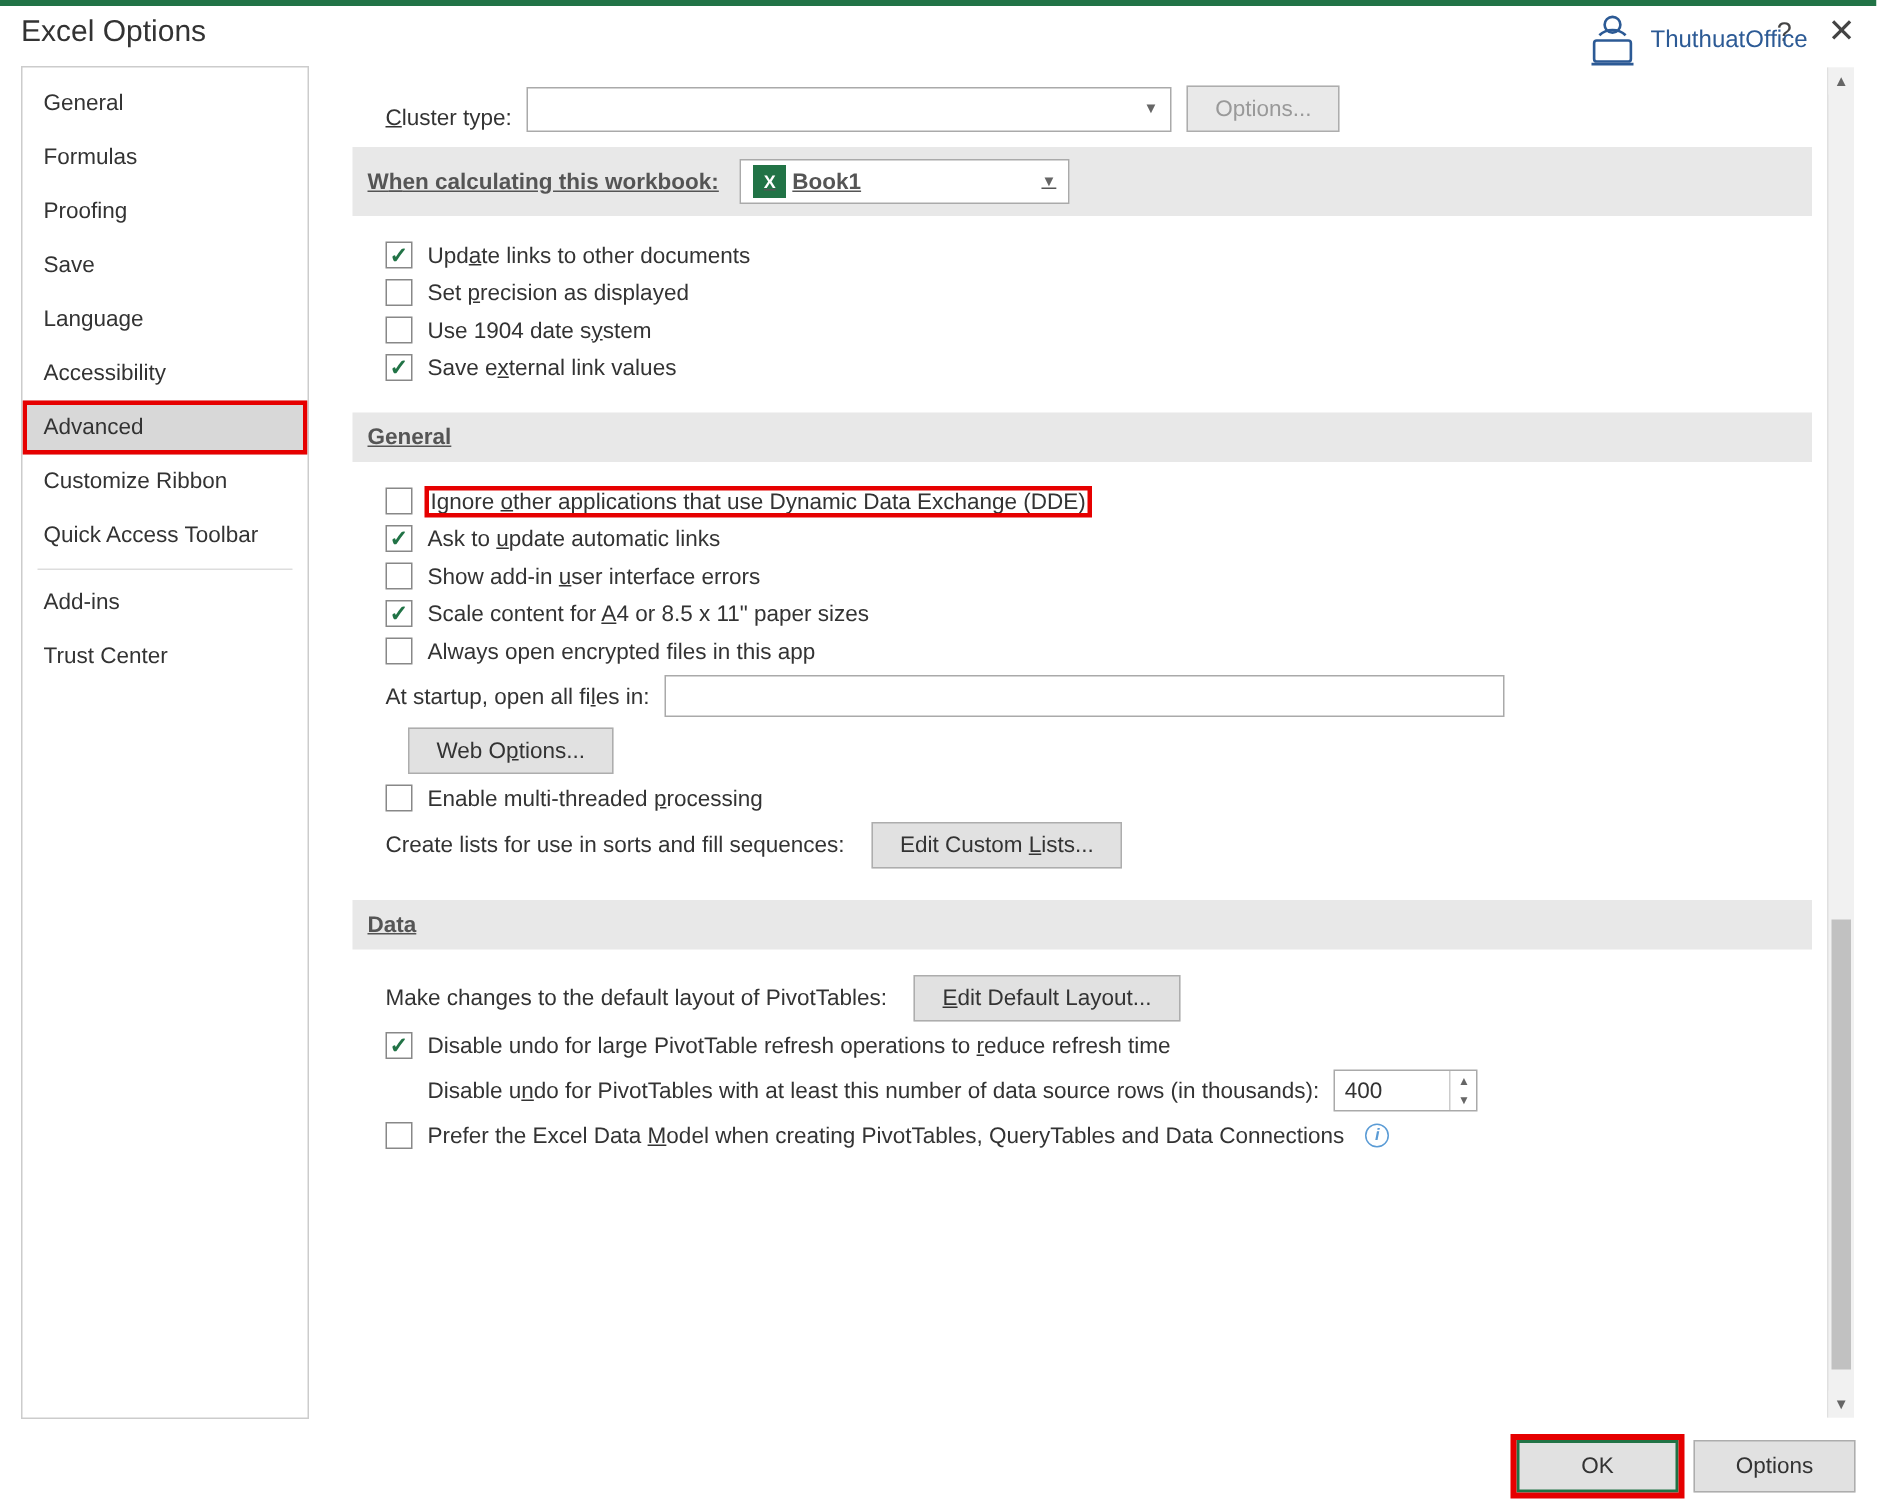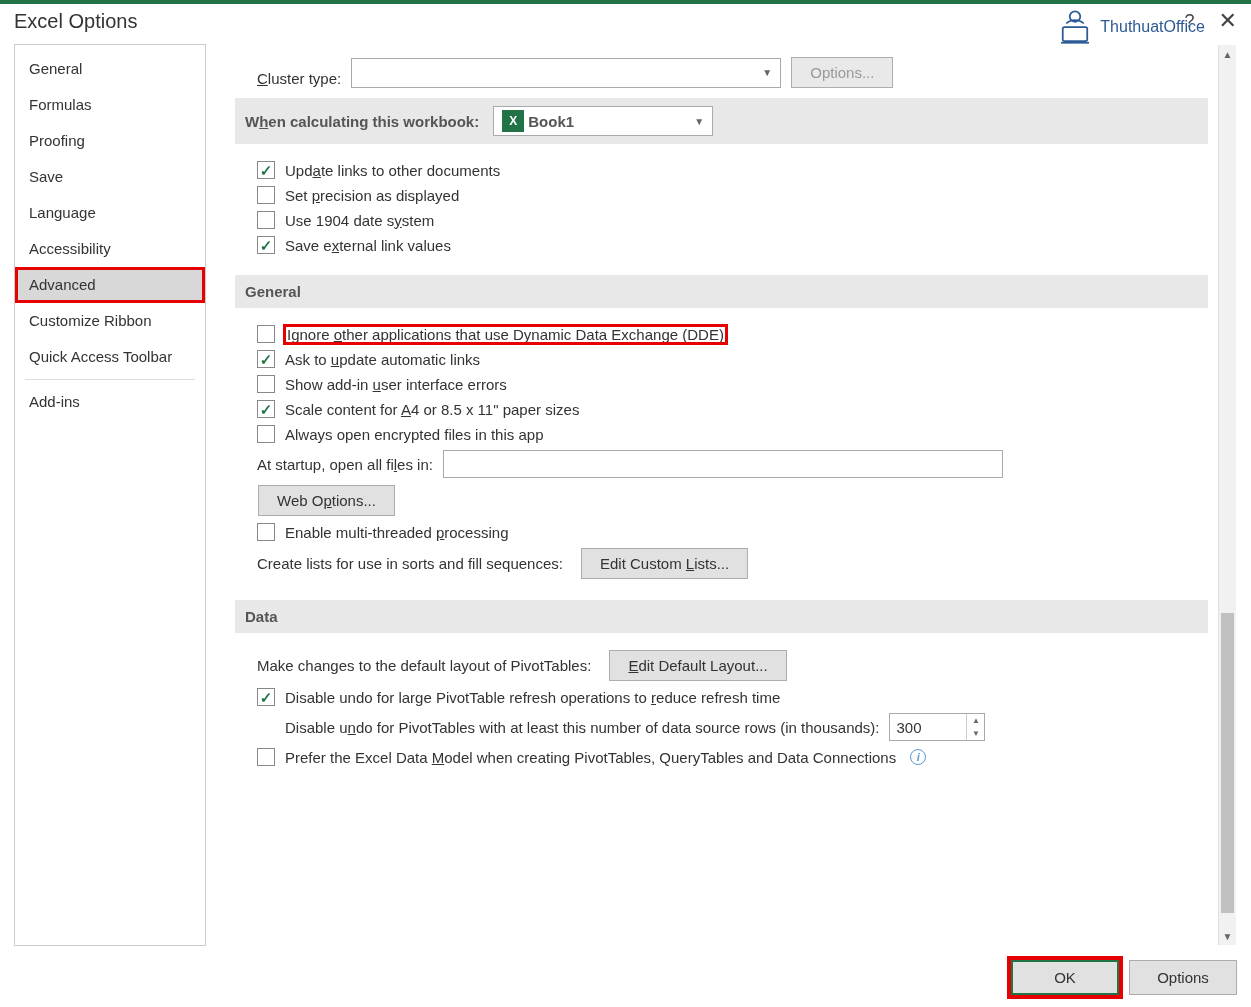--- a/index.html
+++ b/index.html
@@ -146,20 +146,21 @@
   .section-header {
     background: #e8e8e8;
     padding: 8px 10px;
     font-weight: bold;
     color: #555;
     font-size: 15px;
     display: flex;
     align-items: center;
     gap: 14px;
     margin-top: 10px;
+    text-decoration: underline;
   }
   .section-body { padding: 10px 0 4px 22px; }
   .check-row {
     display: flex;
     align-items: center;
     gap: 10px;
     margin: 7px 0;
     font-size: 15px;
     color: #333;
   }
@@ -260,20 +261,21 @@
       <div class="nav-item"><span>Formulas</span></div>
       <div class="nav-item"><span>Proofing</span></div>
       <div class="nav-item"><span>Save</span></div>
       <div class="nav-item"><span>Language</span></div>
       <div class="nav-item"><span>Accessibility</span></div>
       <div class="nav-item selected"><span>Advanced</span></div>
       <div class="nav-item"><span>Customize Ribbon</span></div>
       <div class="nav-item"><span>Quick Access Toolbar</span></div>
       <div class="nav-sep"></div>
       <div class="nav-item"><span>Add-ins</span></div>
+      <div class="nav-item"><span>Trust Center</span></div>
     </div>
 
     <div class="main-wrap">
       <div class="main">
 
         <div class="row" style="margin-left:22px;">
           <span class="label"><span class="u">C</span>luster type:</span>
           <div class="dropdown" style="width:430px;">
             <span></span>
             <span class="caret">▼</span>
@@ -327,21 +329,21 @@
               <span>Scale content for <span class="u">A</span>4 or 8.5 x 11" paper sizes</span>
             </div>
           <div class="check-row">
               <span class="checkbox"></span>
               <span>Always open encrypted files in this app</span>
             </div>
           <div class="check-row" style="margin-left:0;">
             <span>At startup, open all fi<span class="u">l</span>es in:</span>
             <input class="textfield" style="width: 560px;" value="">
           </div>
-          <div class="check-row" style="margin-left:1px;">
+          <div class="check-row" style="margin-left:15px;">
             <button class="btn">Web O<span class="u">p</span>tions...</button>
           </div>
           <div class="check-row">
               <span class="checkbox"></span>
               <span>Enable multi-threaded <span class="u">p</span>rocessing</span>
             </div>
           <div class="check-row" style="margin-left:0;gap:18px;">
             <span>Create lists for use in sorts and fill sequences:</span>
             <button class="btn">Edit Custom <span class="u">L</span>ists...</button>
           </div>
@@ -353,21 +355,21 @@
             <span>Make changes to the default layout of PivotTables:</span>
             <button class="btn"><span class="u">E</span>dit Default Layout...</button>
           </div>
           <div class="check-row">
               <span class="checkbox checked"></span>
               <span>Disable undo for large PivotTable refresh operations to <span class="u">r</span>educe refresh time</span>
             </div>
           <div class="check-row indent">
             <span>Disable u<span class="u">n</span>do for PivotTables with at least this number of data source rows (in thousands):</span>
             <div class="spinner">
-              <span>300</span>
+              <span>400</span>
               <div class="spins">
                   <div>▲</div>
                   <div>▼</div>
                 </div>
             </div>
           </div>
           <div class="check-row">
               <span class="checkbox"></span>
               <span>Prefer the Excel Data <span class="u">M</span>odel when creating PivotTables, QueryTables and Data Connections</span>
               <span class="info-icon">i</span>

